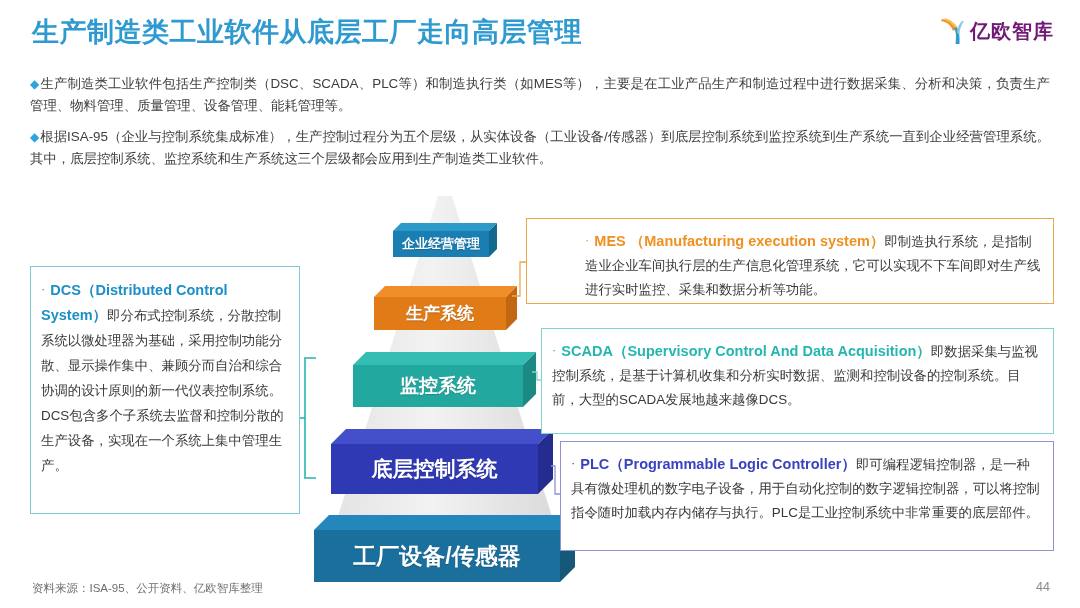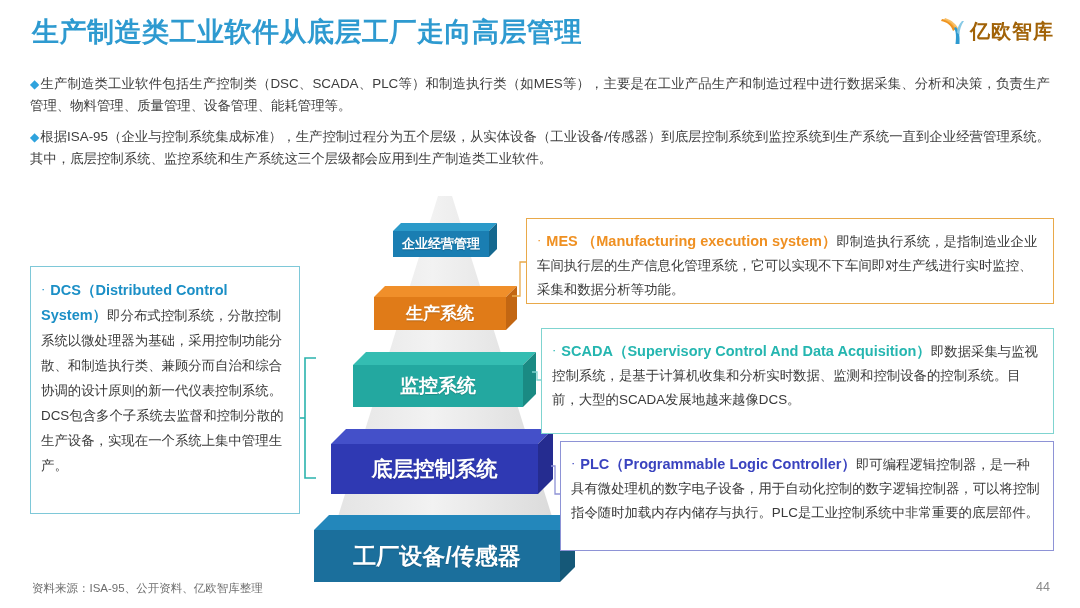--- a/index.html
+++ b/index.html
@@ -21,21 +21,21 @@
     color:#2e9ad0;
     letter-spacing:0.5px;
     white-space:nowrap;
   }
   #logo{
     position:absolute;right:26px;top:17px;
     display:flex;align-items:center;gap:4px;
   }
   #logo-mark{width:26px;height:28px;display:block;}
   #logo-text{
-    font-size:20px;font-weight:bold;color:#a16207;letter-spacing:1px;
+    font-size:20px;font-weight:bold;color:#701a75;letter-spacing:1px;
   }
 
   
   .para{
     position:absolute;left:30px;width:1020px;
     font-size:13.4px;line-height:22px;color:#3d3d3d;
     text-align:justify;
   }
   #para-1{top:73px;}
   #para-2{top:126px;}
@@ -85,20 +85,21 @@
     left:30px;top:266px;width:270px;height:248px;
     border:1px solid #7ec8d8;
   }
   #box-dcs .chead{color:#1b8fc6;}
   #box-dcs .cdot{color:#1b8fc6;}
   #box-dcs .ctext{line-height:25px;}
 
   #box-mes{
     left:526px;top:218px;width:528px;height:86px;
     border:1px solid #e9a94a;
+    padding-left:48px;
   }
   #box-mes .chead{color:#ef9022;}
   #box-mes .cdot{color:#ef9022;}
 
   #box-scada{
     left:541px;top:328px;width:513px;height:106px;
     border:1px solid #7fd4d0;
   }
   #box-scada .chead{color:#25b6b0;}
   #box-scada .cdot{color:#25b6b0;}
@@ -213,21 +214,21 @@
   <path d="M296 300 L288 300 L288 500 L296 500" fill="none" stroke="#4da7d8" stroke-width="1.4"></path>
 
   <path d="M512 296 L520 296 L520 262 L526 262" fill="none" stroke="#e9a94a" stroke-width="1.3"></path>
 
   <path d="M532 372 L537 372 L537 380 L541 380" fill="none" stroke="#7fd4d0" stroke-width="1.3"></path>
 
   <path d="M551 466 L555 466 L555 494 L560 494" fill="none" stroke="#8e93d6" stroke-width="1.3"></path>
 </svg>
 
 <div class="callout" id="box-dcs">
-  <span class="ctext"><span class="cdot">·</span><span class="chead">DCS（Distributed Control System）</span><span>即分布式控制系统，分散控制系统以微处理器为基础，采用控制功能分散、和制造执行类、兼顾分而自治和综合协调的设计原则的新一代仪表控制系统。DCS包含多个子系统去监督和控制分散的生产设备，实现在一个系统上集中管理生产。</span></span>
+  <span class="ctext"><span class="cdot">·</span><span class="chead">DCS（Distributed Control System）</span><span>即分布式控制系统，分散控制系统以微处理器为基础，采用控制功能分散、显示操作集中、兼顾分而自治和综合协调的设计原则的新一代仪表控制系统。DCS包含多个子系统去监督和控制分散的生产设备，实现在一个系统上集中管理生产。</span></span>
 </div>
 
 <div class="callout" id="box-mes">
   <span class="ctext"><span class="cdot">·</span><span class="chead">MES （Manufacturing execution system）</span><span>即制造执行系统，是指制造业企业车间执行层的生产信息化管理系统，它可以实现不下车间即对生产线进行实时监控、采集和数据分析等功能。</span></span>
 </div>
 
 <div class="callout" id="box-scada">
   <span class="ctext"><span class="cdot">·</span><span class="chead">SCADA（Supervisory Control And Data Acquisition）</span><span>即数据采集与监视控制系统，是基于计算机收集和分析实时数据、监测和控制设备的控制系统。目前，大型的SCADA发展地越来越像DCS。</span></span>
 </div>
 

